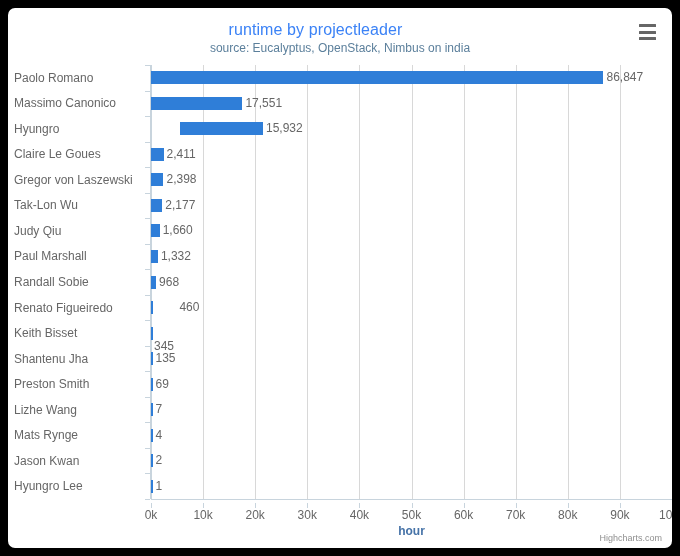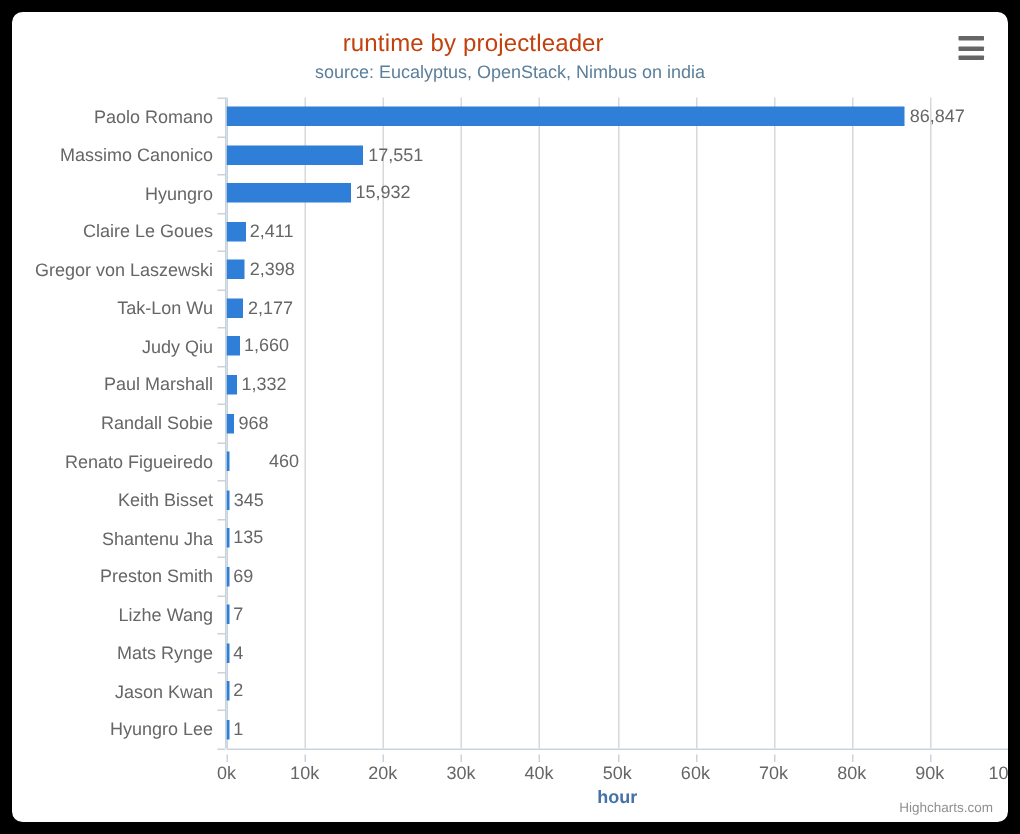--- a/index.html
+++ b/index.html
@@ -26,21 +26,21 @@
   }
 
   
   #chart-title {
     position: absolute;
     left: 0;
     top: 13px;
     width: 615px;
     text-align: center;
     font-size: 16px;
-    color: #c2410c;
+    color: #3b82f6;
     letter-spacing: 0.1px;
     white-space: nowrap;
   }
   #chart-subtitle {
     position: absolute;
     left: 0;
     top: 33px;
     width: 664px;
     text-align: center;
     font-size: 12px;
@@ -126,21 +126,20 @@
     position: absolute;
     left: 137px;
     width: 5px;
     height: 1px;
     background: #c8d4dd;
   }
   .ylabel {
     position: absolute;
     right: 0;
     width: 128px;
-    text-align: right;
     font-size: 12px;
     color: #666666;
     white-space: nowrap;
     line-height: 1;
   }
   #ylabels {
     position: absolute;
     left: 0;
     top: 57px;
     width: 134px;
@@ -230,21 +229,21 @@
       </div>
     <div id="bars">
         <div class="bar-row" style="top: 6.26471px; height: 13px;">
           <div class="bar" style="width: 452.473px; background: rgb(47, 126, 216);"></div>
           <span class="bar-label">86,847</span>
         </div>
         <div class="bar-row" style="top: 31.7941px; height: 13px;">
           <div class="bar" style="width: 91.4407px; background: rgb(47, 126, 216);"></div>
           <span class="bar-label">17,551</span>
         </div>
-        <div class="bar-row" style="top: 57.3235px; height: 13px;">
+        <div class="bar-row" style="top: 57.3235px; height: 13px; padding-left: 29px;">
           <div class="bar" style="width: 83.0057px; background: rgb(47, 126, 216);"></div>
           <span class="bar-label">15,932</span>
         </div>
         <div class="bar-row" style="top: 82.8529px; height: 13px;">
           <div class="bar" style="width: 12.5613px; background: rgb(47, 126, 216);"></div>
           <span class="bar-label">2,411</span>
         </div>
         <div class="bar-row" style="top: 108.382px; height: 13px;">
           <div class="bar" style="width: 12.4936px; background: rgb(47, 126, 216);"></div>
           <span class="bar-label">2,398</span>
@@ -262,21 +261,21 @@
           <span class="bar-label">1,332</span>
         </div>
         <div class="bar-row" style="top: 210.5px; height: 13px;">
           <div class="bar" style="width: 5.04328px; background: rgb(47, 126, 216);"></div>
           <span class="bar-label">968</span>
         </div>
         <div class="bar-row" style="top: 236.029px; height: 13px; gap: 23px;">
           <div class="bar" style="width: 2.3966px; background: rgb(47, 126, 216);"></div>
           <span class="bar-label">460</span>
         </div>
-        <div class="bar-row" style="top: 261.559px; height: 13px;">
+        <div class="bar-row" style="top: 261.559px; height: 13px; flex-direction: column;">
           <div class="bar" style="width: 1.79745px; background: rgb(47, 126, 216);"></div>
           <span class="bar-label">345</span>
         </div>
         <div class="bar-row" style="top: 287.088px; height: 13px;">
           <div class="bar" style="width: 1.5px; background: rgb(47, 126, 216);"></div>
           <span class="bar-label">135</span>
         </div>
         <div class="bar-row" style="top: 312.618px; height: 13px;">
           <div class="bar" style="width: 1.5px; background: rgb(47, 126, 216);"></div>
           <span class="bar-label">69</span>

